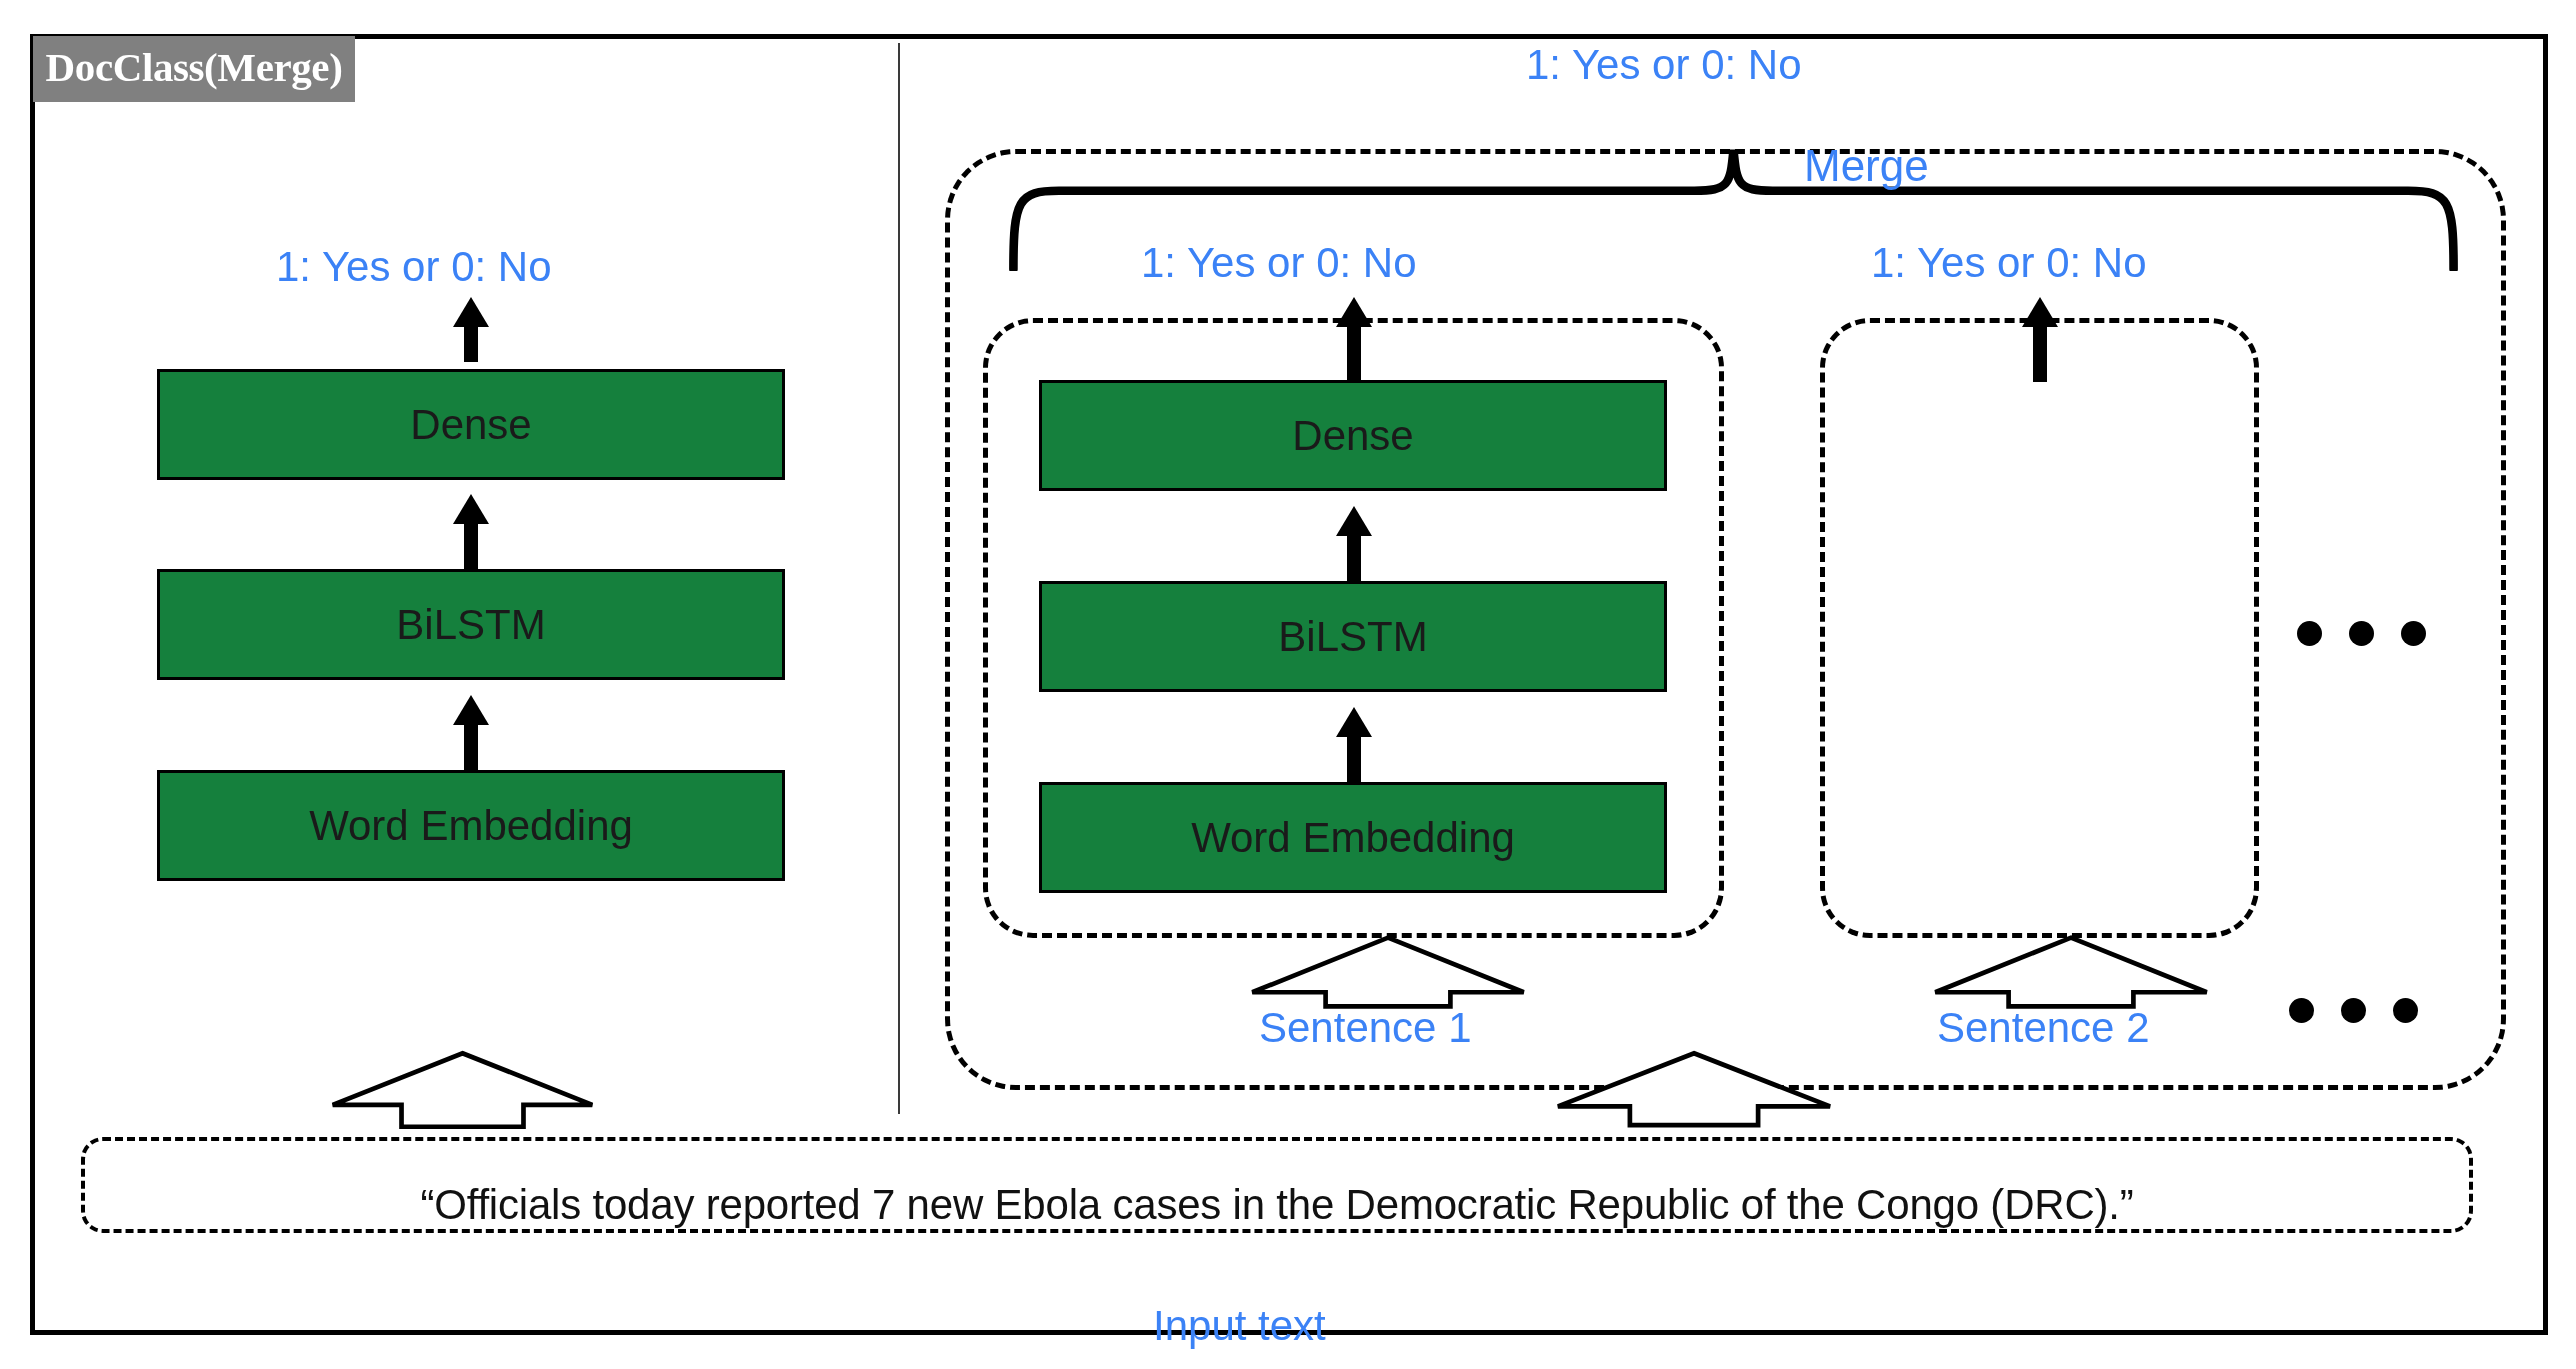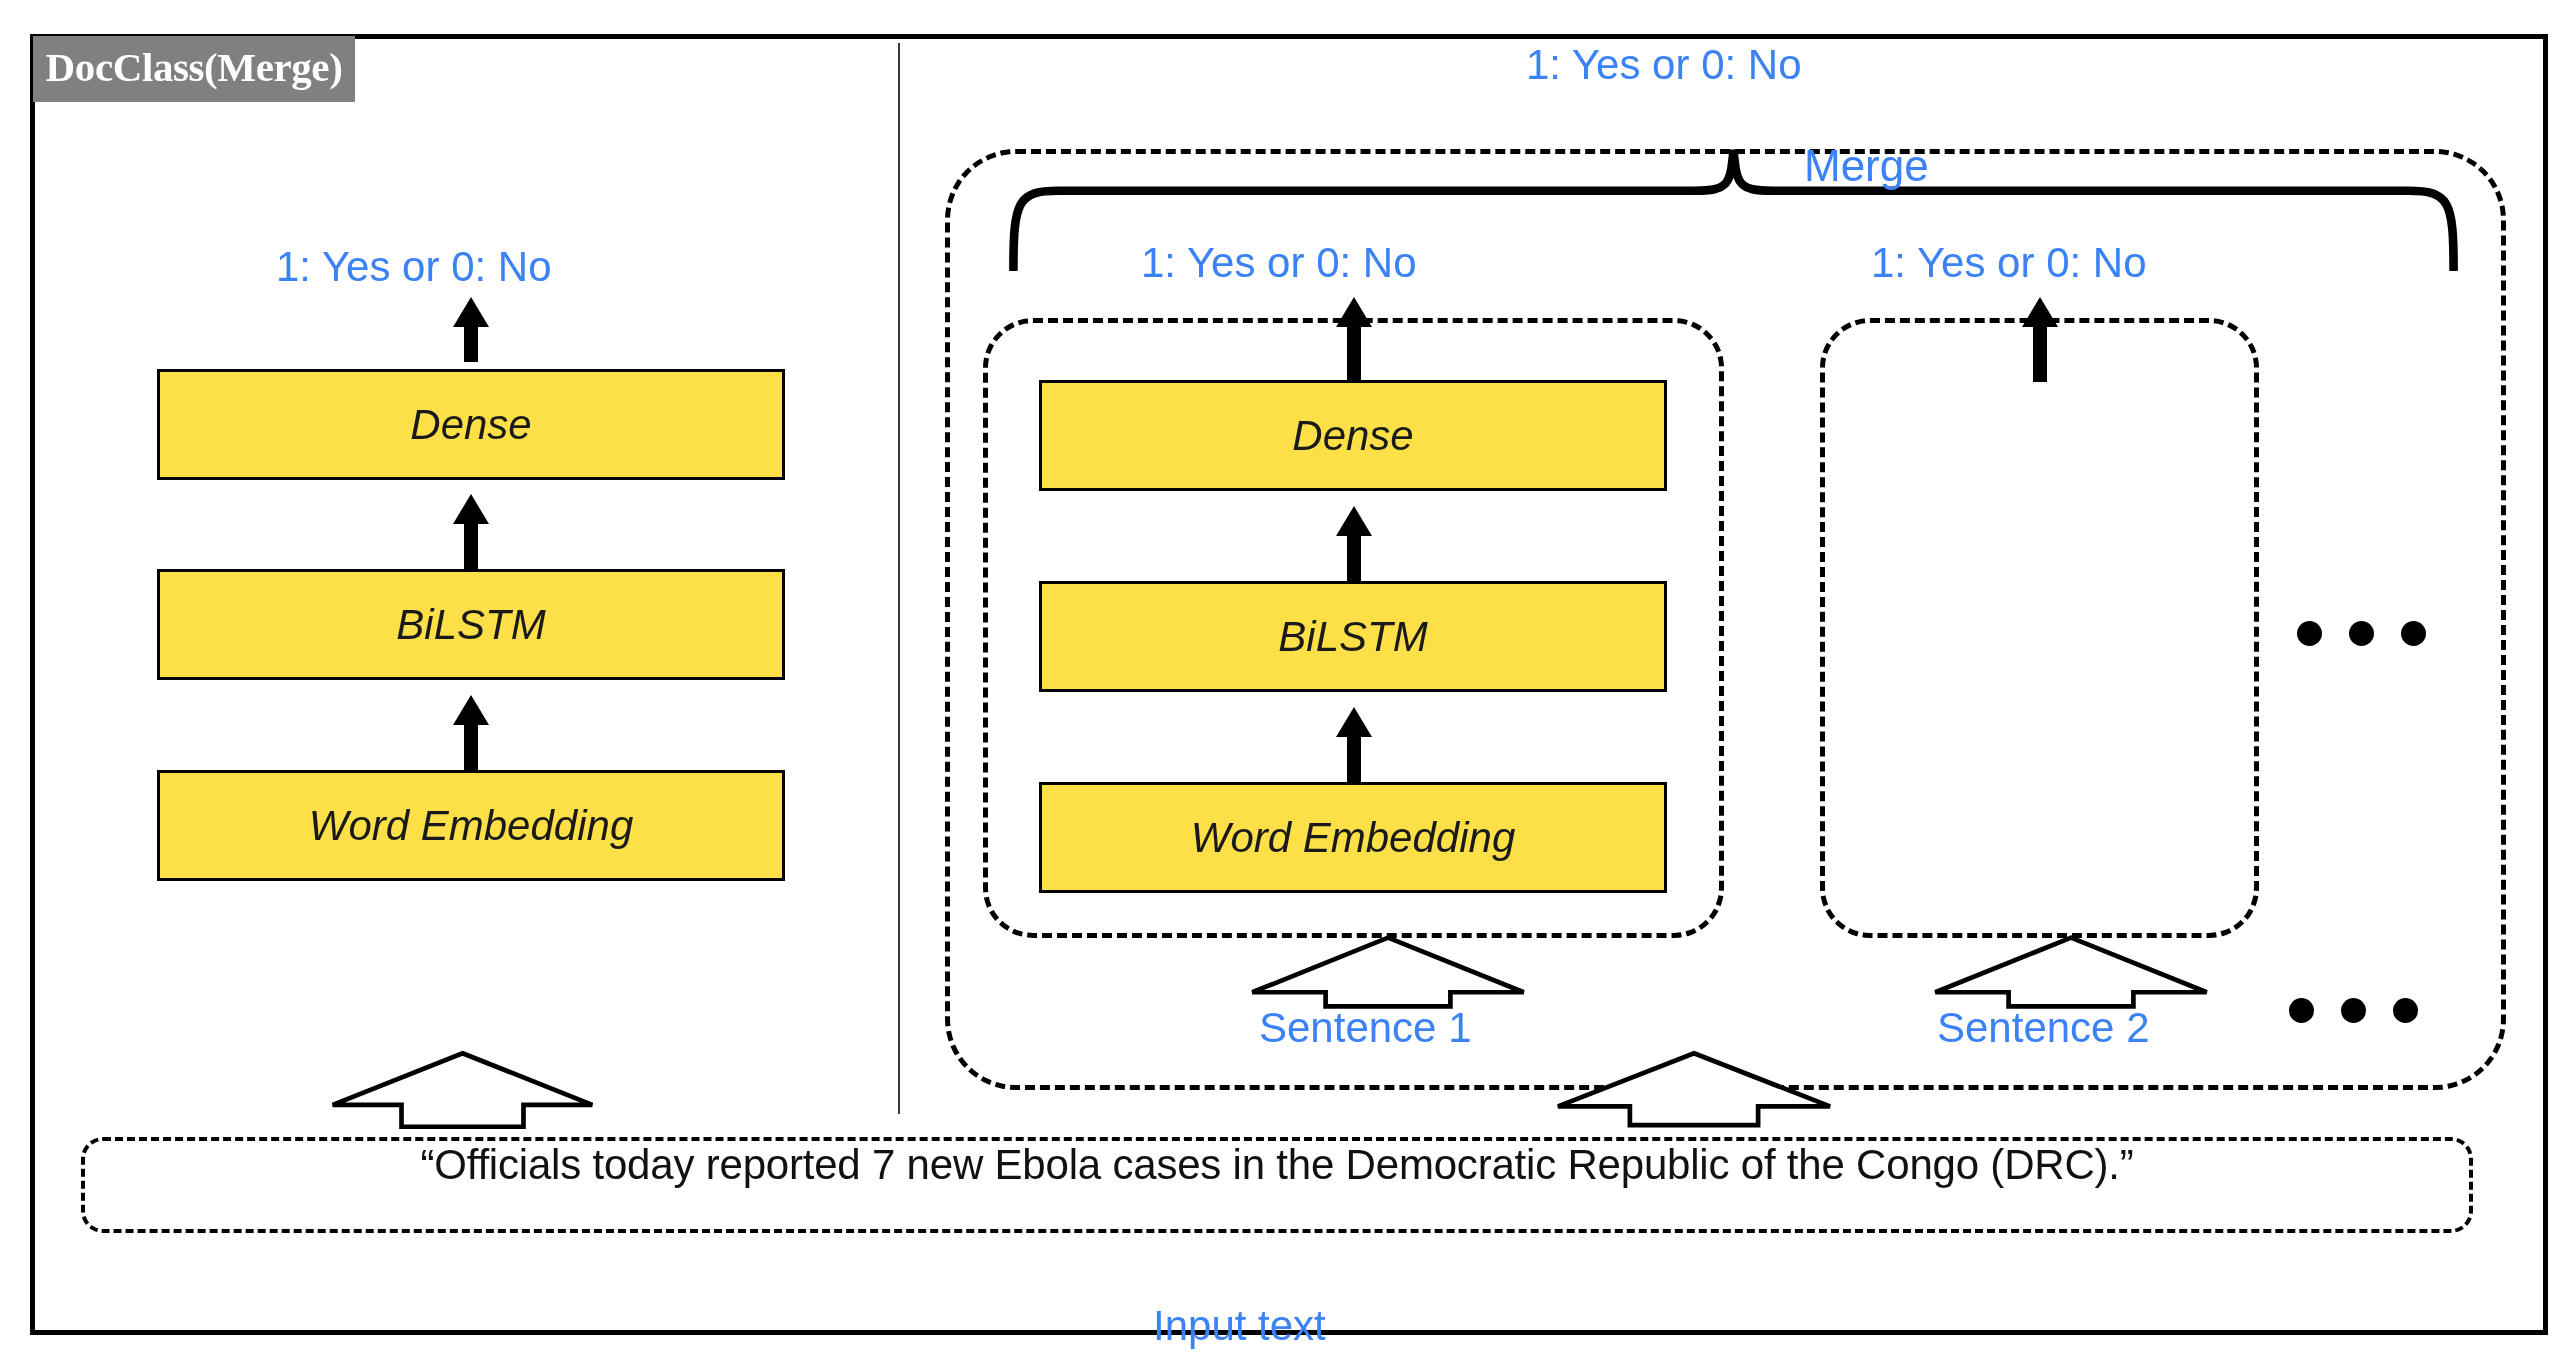--- a/index.html
+++ b/index.html
@@ -54,29 +54,28 @@
     white-space: nowrap;
     box-sizing: border-box;
   }
   #chip-doc { left: 33px;  top: 36px; }
   #chip-sen { left: 919px; top: 36px; }
 
   
   .layer-box {
     position: absolute;
     border: 3.1px solid #000000;
-    background: #fde047;
+    background: #15803d;
     box-sizing: border-box;
     display: flex;
     align-items: center;
     justify-content: center;
     font-size: 42px;
     color: #1a1a1a;
     white-space: nowrap;
-    font-style: italic;
   }
 
   
   #doc-dense { left: 157px; top: 369px;  width: 628px; height: 111px; }
   #doc-bilstm{ left: 157px; top: 569px;  width: 628px; height: 111px; }
   #doc-embed { left: 157px; top: 770px;  width: 628px; height: 111px; }
 
   
   #s1-dense { left: 1039px; top: 380px;  width: 628px; height: 111px; }
   #s1-bilstm{ left: 1039px; top: 581px;  width: 628px; height: 111px; }
@@ -118,21 +117,21 @@
     background: transparent;
   }
   #senclass-outer { left: 945px; top: 149px;  width: 1561px; height: 941px; border-radius: 71px; }
   #sent1-box      { left: 983px; top: 318px;  width:  741px; height:  620px; }
   #sent2-box      { left: 1820px; top: 318px;  width:  439px; height:  620px; }
   #input-text-box {
     left: 81px; top: 1137px; width: 2392px; height: 96px;
     border-radius: 22px;
     border-width: 4.7px;
     display: flex;
-    align-items: flex-start;
+    align-items: flex-end;
     justify-content: center;
     padding: 0 14px;
   }
 
   
   .caption {
     position: absolute;
     font-size: 42px;
     color: #3b82f6;
     white-space: nowrap;

